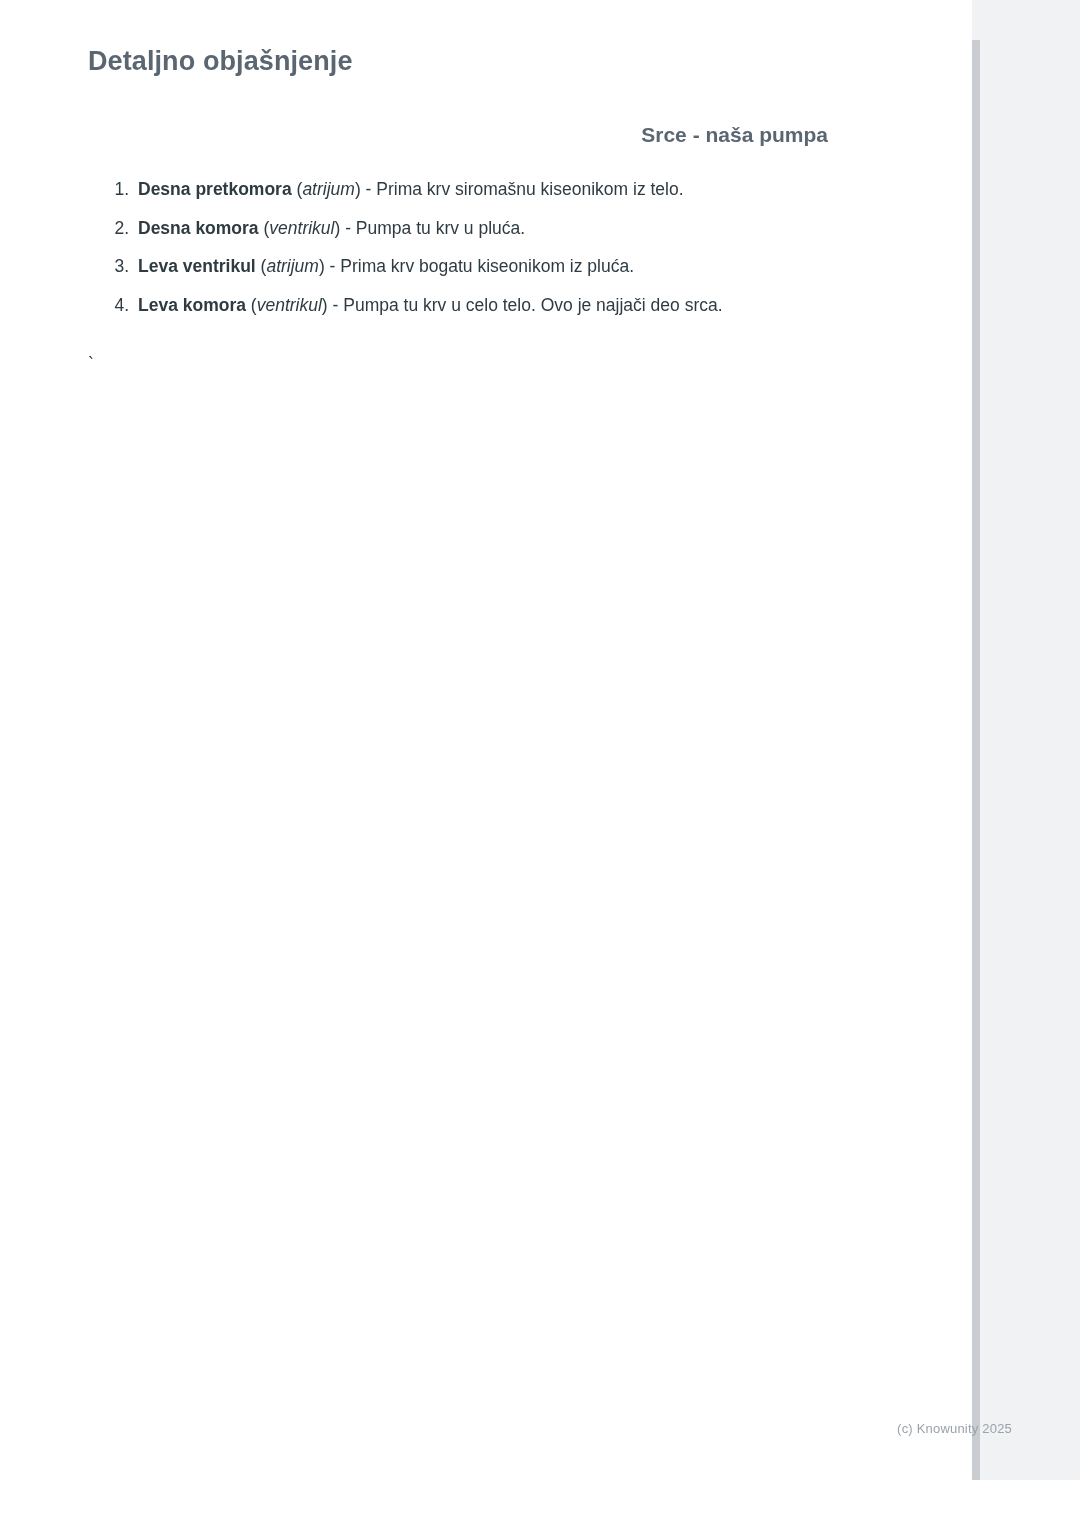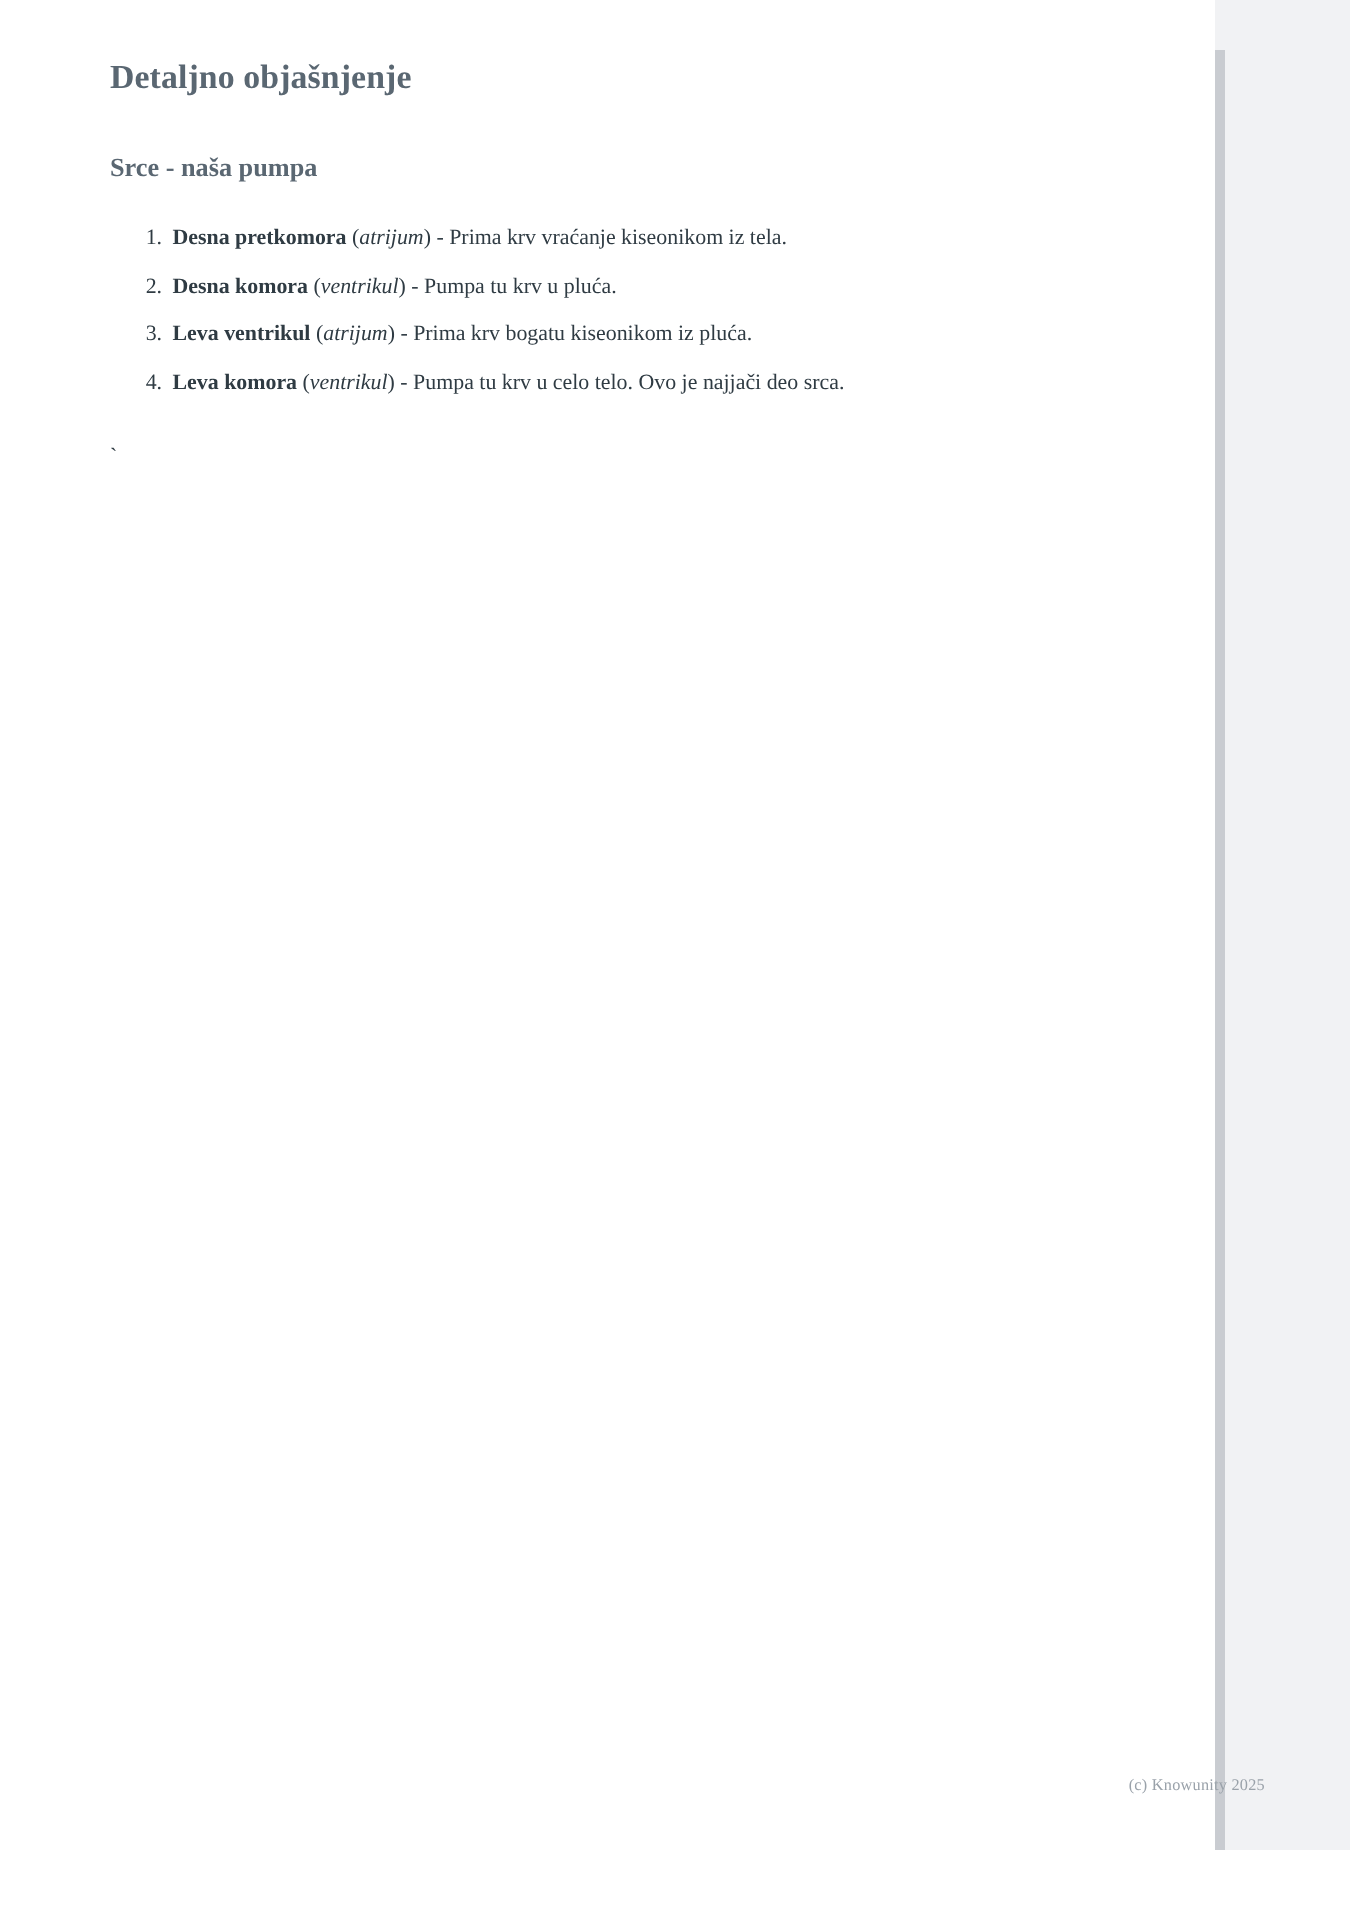--- a/index.html
+++ b/index.html
@@ -18,21 +18,20 @@
 
   
   .page {
     position: absolute;
     left: 0;
     top: 0;
     width: 1080px;
     height: 1488px;
     background: #ffffff;
     box-sizing: border-box;
-    font-family: Liberation Serif, serif;
   }
 
   
   .right-gutter {
     position: absolute;
     right: 0;
     top: 0;
     width: 108px;
     height: 1480px;
     background: #f1f2f4;
@@ -61,20 +60,21 @@
     margin: 0 0 42px 0;
     letter-spacing: 0.1px;
   }
 
   h2.section-title {
     font-size: 21px;
     line-height: 1.3;
     font-weight: bold;
     color: #5a6772;
     margin: 0 0 26px 0;
+    text-align: right;
   }
 
   p.para {
     font-size: 17.5px;
     line-height: 1.74;
     color: #2f3b43;
     margin: 0 0 26px 0;
     text-align: justify;
   }
 
@@ -118,21 +118,21 @@
 
   <div class="content">
 
     <h1 class="doc-title">Detaljno objašnjenje</h1>
 
     <h2 class="section-title">Srce - naša pumpa</h2>
 
 
     <ol class="heart-list">
       <li>
-        <b>Desna pretkomora</b><span> (</span><i>atrijum</i><span>) - Prima krv vraćanje kiseonikom iz tela.</span>
+        <b>Desna pretkomora</b><span> (</span><i>atrijum</i><span>) - Prima krv siromašnu kiseonikom iz telo.</span>
       </li>
       <li>
         <b>Desna komora</b><span> (</span><i>ventrikul</i><span>) - Pumpa tu krv u pluća.</span>
       </li>
       <li>
         <b>Leva ventrikul</b><span> (</span><i>atrijum</i><span>) - Prima krv bogatu kiseonikom iz pluća.</span>
       </li>
       <li>
         <b>Leva komora</b><span> (</span><i>ventrikul</i><span>) - Pumpa tu krv u celo telo. Ovo je najjači deo srca.</span>
       </li>

